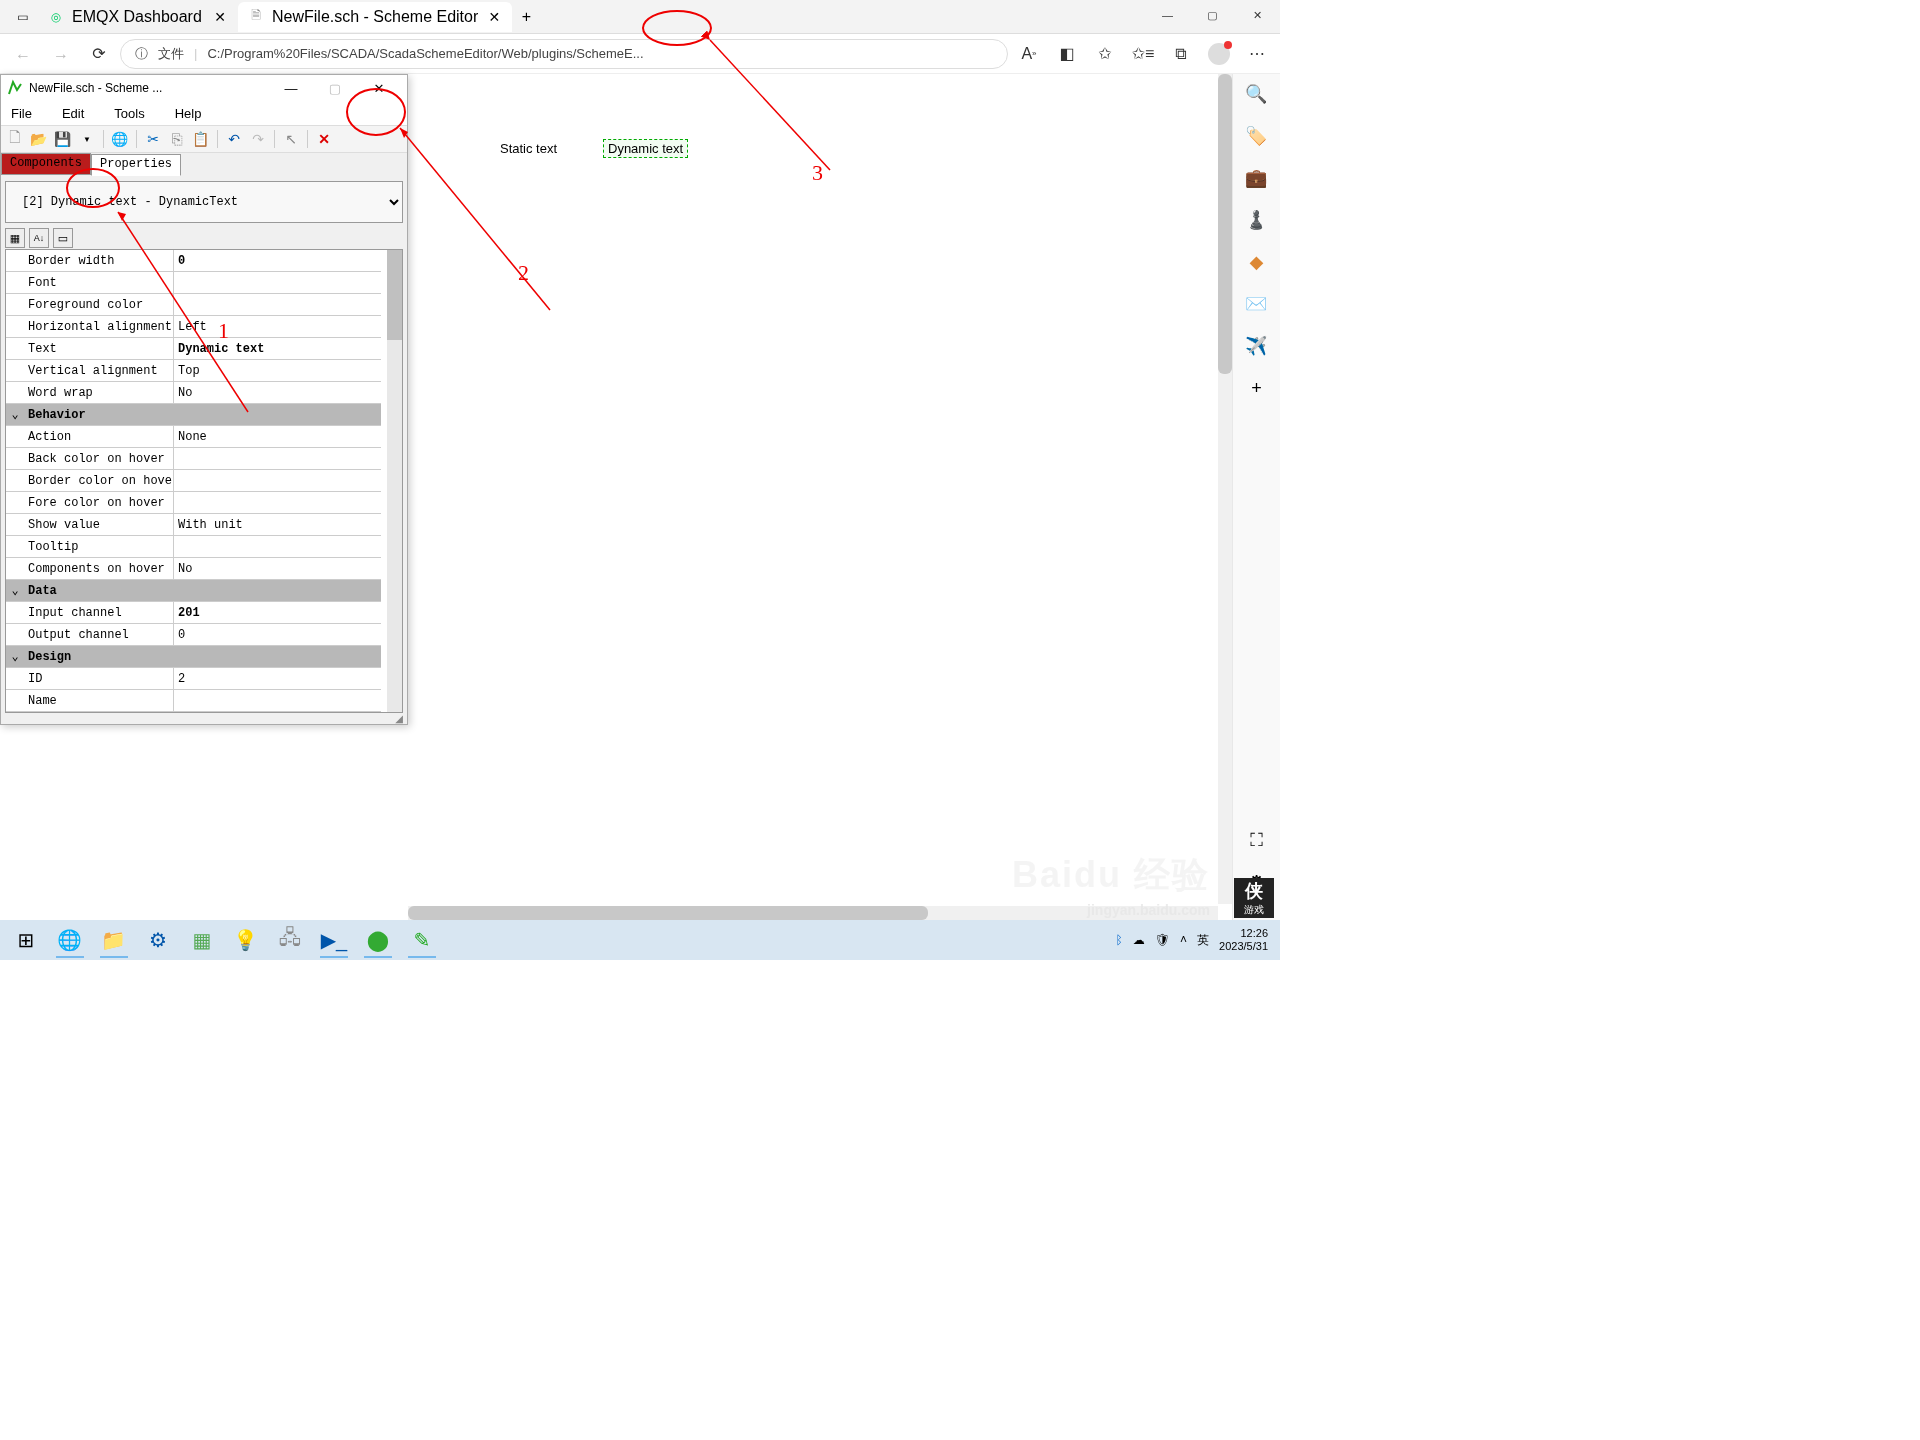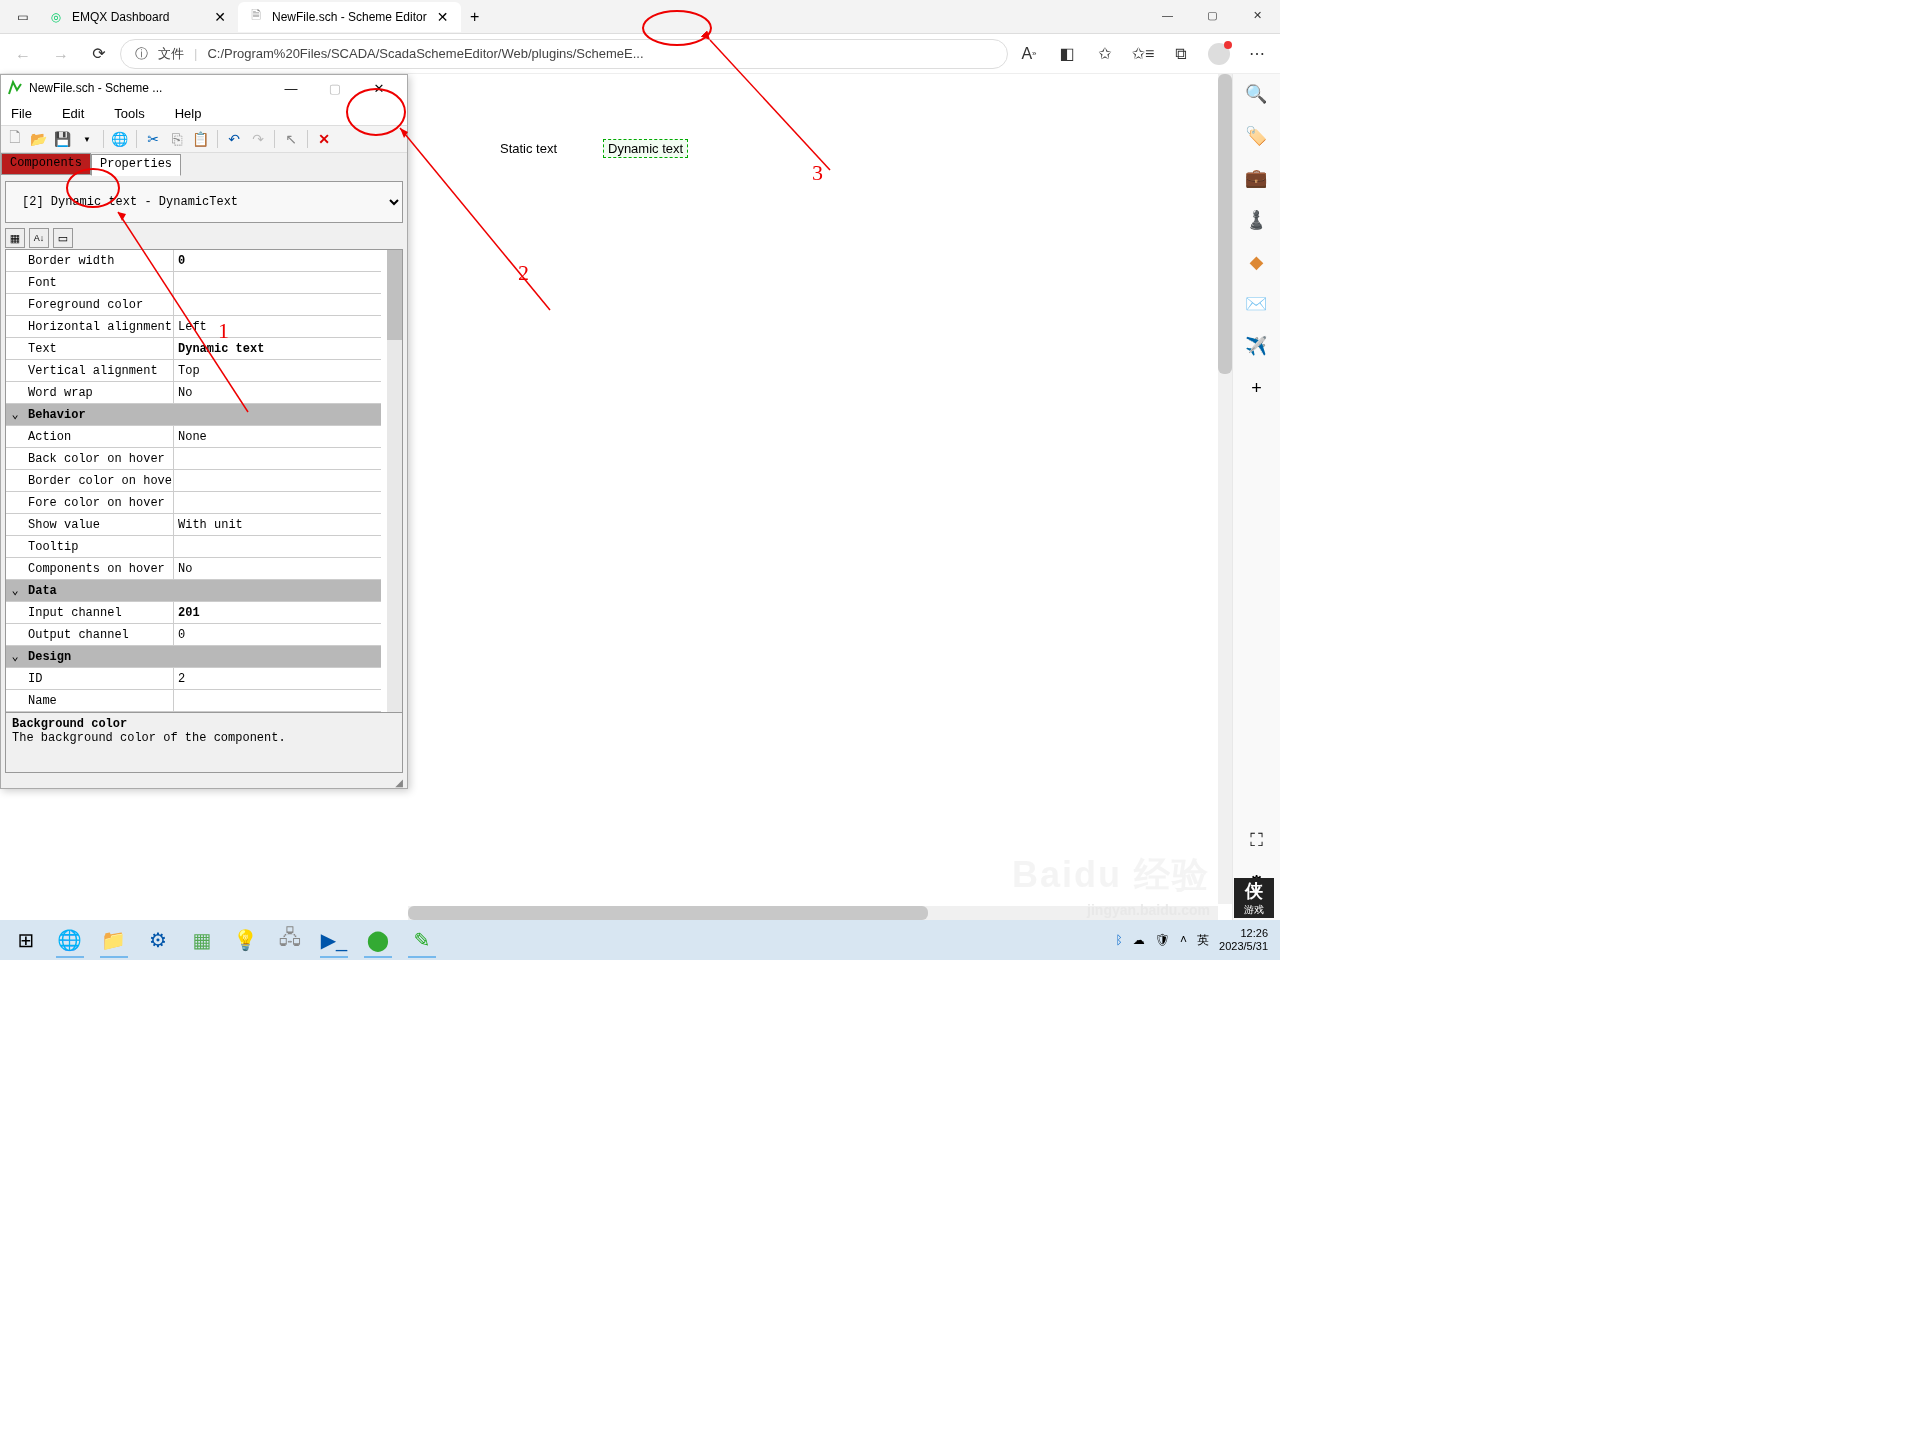--- a/index.html
+++ b/index.html
@@ -5,21 +5,21 @@
 * { margin: 0; padding: 0; box-sizing: border-box; }
 body { font-family: "Segoe UI", Tahoma, sans-serif; font-size: 12px; background: #fff; overflow: hidden; width: 1280px; height: 960px; position: relative; }
 
 
 .browser-tabs { height: 34px; background: #f3f3f3; display: flex; align-items: center; border-bottom: 1px solid #ddd; }
 .tab-space { width: 8px; }
 .tab-icon-btn { width: 30px; height: 30px; display: flex; align-items: center; justify-content: center; }
 .btab { height: 30px; padding: 0 10px; display: flex; align-items: center; gap: 8px; border-radius: 6px 6px 0 0; min-width: 200px; position: relative; }
 .btab.active { background: #fff; }
 .btab .favicon { width: 16px; height: 16px; display: flex; align-items: center; justify-content: center; }
-.btab .tab-title { font-size: 12px; flex: 1; white-space: nowrap; overflow: hidden; }
+.btab .tab-title { font-size: 16px; flex: 1; white-space: nowrap; overflow: hidden; }
 .btab .tab-close { width: 16px; height: 16px; font-size: 14px; display: flex; align-items: center; justify-content: center; }
 .new-tab { width: 28px; height: 28px; display: flex; align-items: center; justify-content: center; font-size: 16px; }
 
 .browser-toolbar { height: 40px; display: flex; align-items: center; padding: 0 6px; gap: 4px; border-bottom: 1px solid #eee; }
 .tb-btn { width: 34px; height: 34px; display: flex; align-items: center; justify-content: center; border-radius: 4px; font-size: 16px; color: #333; }
 .addr { flex: 1; height: 30px; border: 1px solid #ddd; border-radius: 15px; display: flex; align-items: center; padding: 0 14px; gap: 10px; font-size: 13px; color: #444; }
 .addr .info-icon { color: #666; }
 .sys-btns { position: absolute; top: 0; right: 0; display: flex; }
 .sys-btn { width: 45px; height: 30px; display: flex; align-items: center; justify-content: center; font-size: 11px; color: #333; }
 
@@ -314,24 +314,20 @@
             <span class="exp"></span>
             <span class="pname">ID</span>
             <span class="pval">2</span>
           </div>
           <div class="pg-row">
             <span class="exp"></span>
             <span class="pname">Name</span>
             <span class="pval"></span>
           </div>
         </div>
-    </div>
-    <div class="prop-desc">
-      <div class="dtitle">Background color</div>
-      <div>The background color of the component.</div>
     </div>
     <div class="resize-grip">◢</div>
   </div>
 
 </div>
 
 <div class="page-vscroll">
     <div class="thumb"></div>
   </div>
 <div class="page-hscroll">

